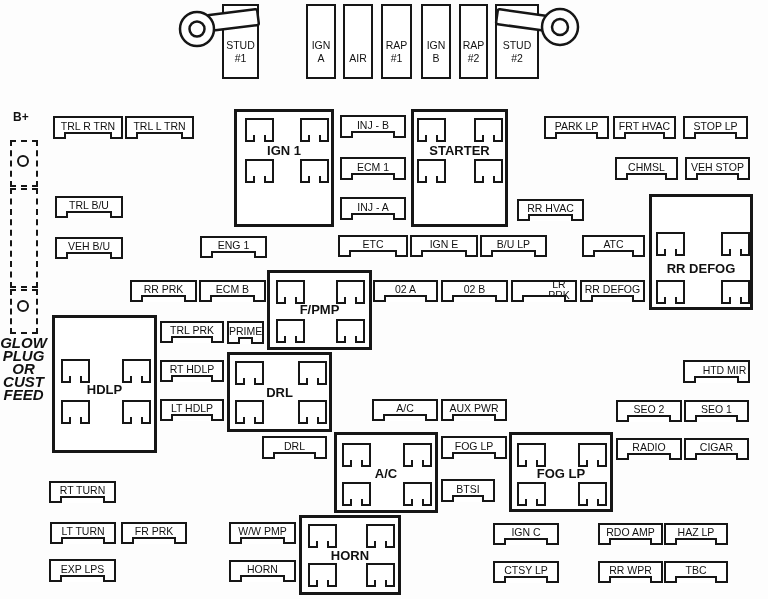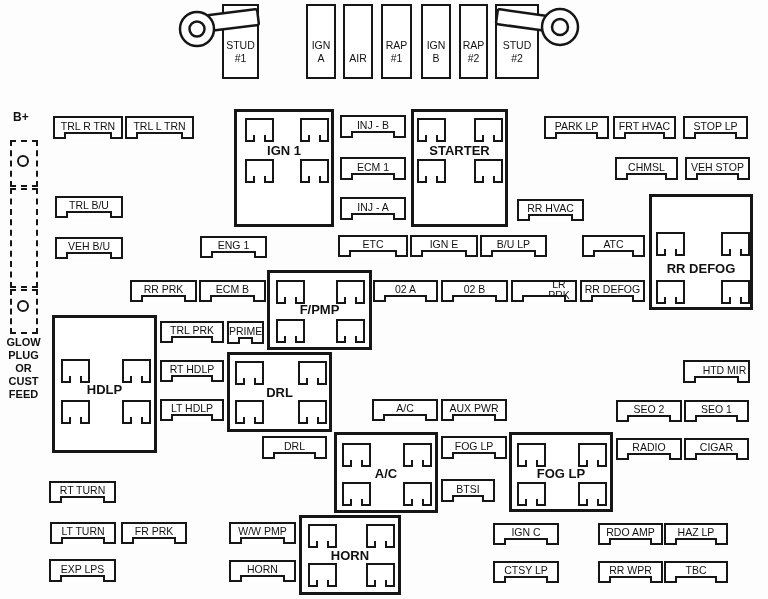--- a/index.html
+++ b/index.html
@@ -50,21 +50,21 @@
 <body>
 
 <div id="canvas">
 
   <div class="txt" style="left:13px;top:110px;font-size:12px;">B+</div>
   <div class="dash" style="left:10px;top:140px;width:28px;height:47px;"></div>
   <div class="ringdot" style="left:17px;top:155px;"></div>
   <div class="dash" style="left:10px;top:188px;width:28px;height:100px;"></div>
   <div class="dash" style="left:10px;top:289px;width:28px;height:45px;"></div>
   <div class="ringdot" style="left:17px;top:300px;"></div>
-  <div class="txt" style="left:0;top:336px;width:47px;font-size:11px;line-height:13px;text-align:center;">GLOW
+  <div class="txt" style="left:0;top:336px;width:47px;font-size:15px;line-height:13px;text-align:center;font-style:italic;">GLOW
 PLUG
 OR
 CUST
 FEED</div>
 
   <div class="f vert" style="left:222px;top:4px;width:37px;height:75px;">
       <span class="lbl">STUD
 #1</span>
     </div>
   <div class="f vert" style="left:306px;top:4px;width:30px;height:75px;">

